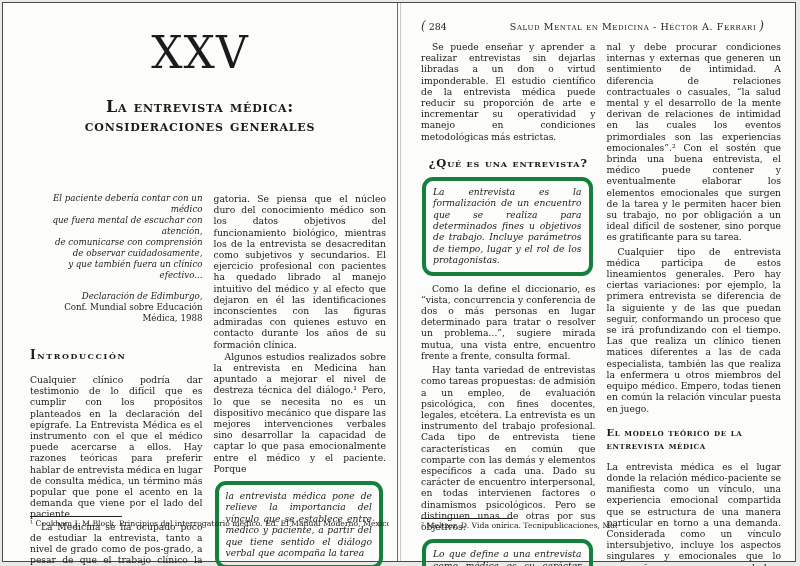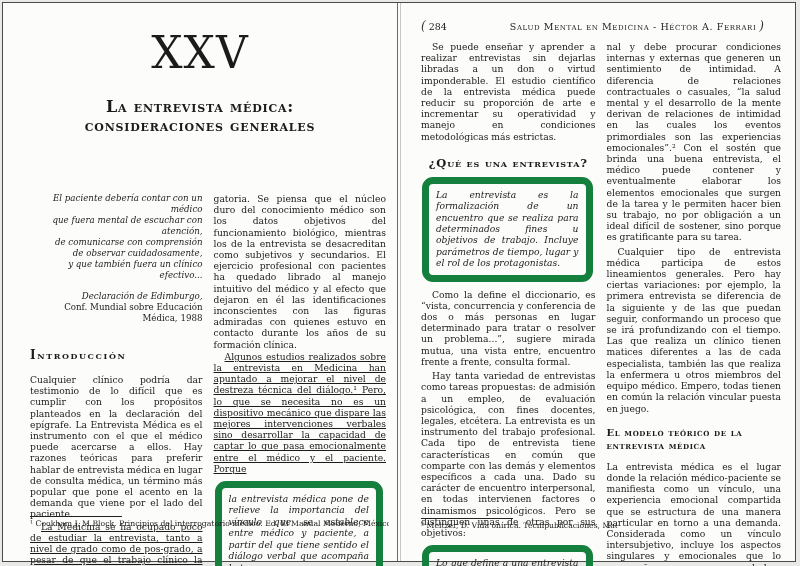--- a/index.html
+++ b/index.html
@@ -46,42 +46,42 @@
   }
   .left-cols {
     display: flex; gap: 11px;
     padding: 0 11px 0 27px;
     margin-top: 58px;
   }
   .col { flex: 1; min-width: 0; }
 
   .bt { font-size: 9.2px; line-height: 11.2px; text-align: justify; }
   .ind { text-indent: 11px; }
-  .mt { margin-top: 1px; text-decoration: underline; }
+  .mt { margin-top: 1px; }
 
   .epigraph {
     font-style: italic;
     font-size: 8.7px; line-height: 11px;
     text-align: right;
     padding-left: 6px;
   }
   .epi-attr { margin-top: 10px; text-align: right; font-size: 8.7px; line-height: 11px; }
   .epi-attr .it { font-style: italic; }
 
   .sec-heading {
     font-variant: small-caps;
     font-weight: bold;
     font-size: 12px;
     letter-spacing: 1.6px;
     margin-top: 24px;
   }
   .sec-heading + .bt { margin-top: 12px; }
 
   .qbox {
-    border: 7px solid #15803d;
+    border: 4px solid #15803d;
     border-radius: 11px;
     padding: 5px 7px 6px 7px;
     margin: 7px 3px 0 1px;
     font-style: italic;
     font-size: 9.2px; line-height: 11.4px;
     text-align: justify;
   }
 
   .footnote-area { position: absolute; left: 27px; right: 8px; top: 513px; }
   .fn-rule { width: 92px; border-top: 1px solid #222; margin-bottom: 2px; }

